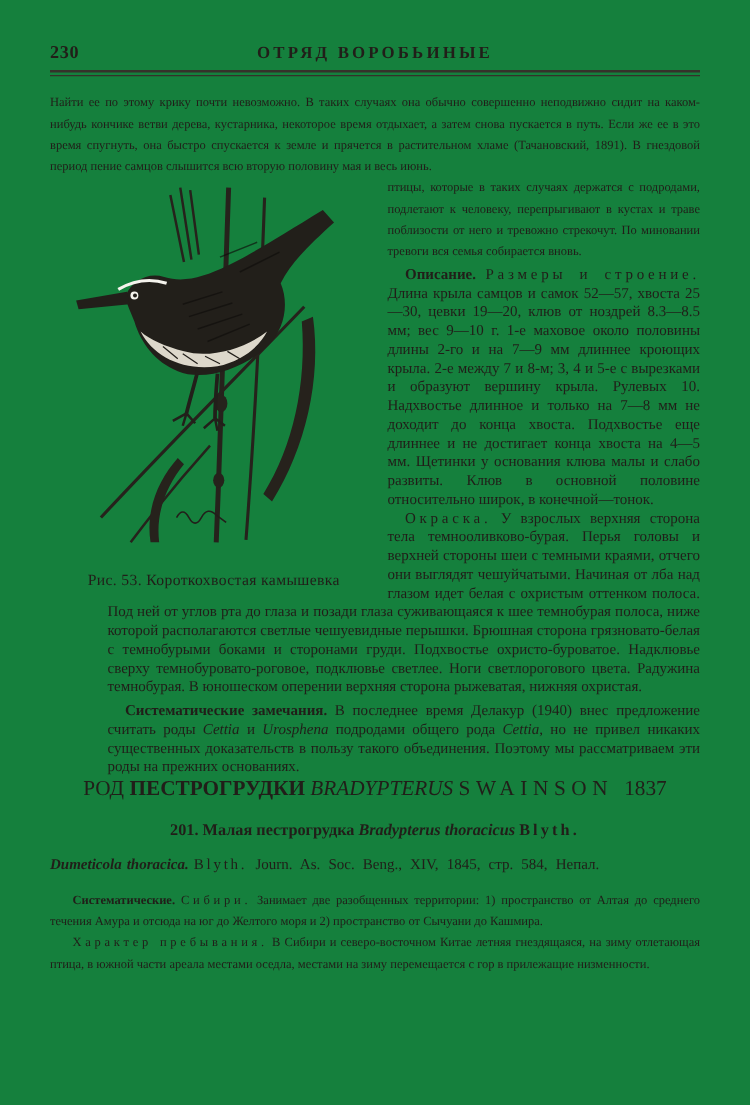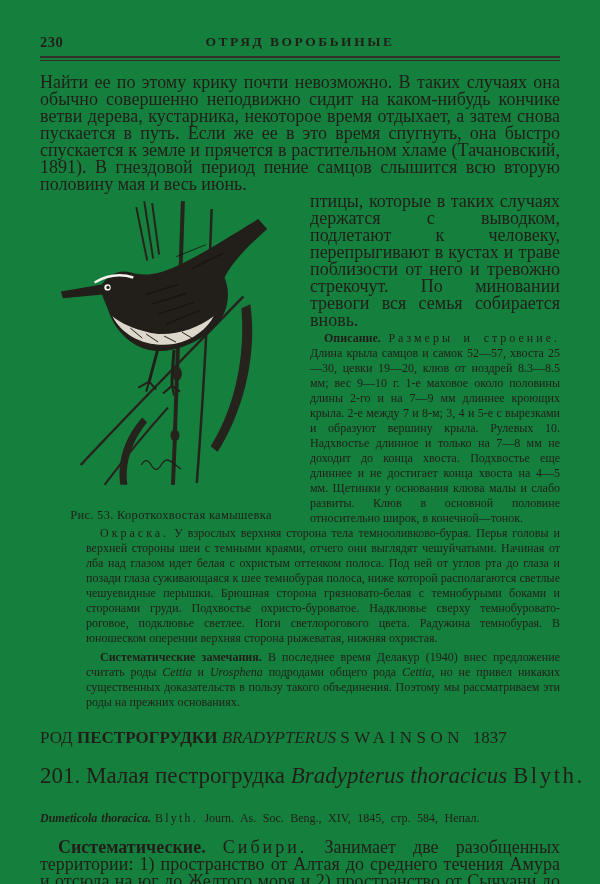--- a/index.html
+++ b/index.html
@@ -13,43 +13,43 @@
     font-family:"Liberation Serif", serif;
     overflow:hidden;
   }
   
   .header{position:relative;height:18px;}
   .pagenum{position:absolute;left:0;top:0;font-weight:bold;font-size:14.5px;letter-spacing:.5px;}
   .htitle{text-align:center;font-weight:bold;font-size:13.5px;letter-spacing:2.5px;}
   .rule{margin-top:4px;height:2px;border-top:2.5px solid #35312a;border-bottom:1px solid #35312a;}
   
   p{margin:0;}
-  .bt{font-size:18px;line-height:17px;text-align:justify;}
+  .bt{font-size:10px;line-height:17px;text-align:justify;}
   .pt{font-size:12px;line-height:15px;text-align:justify;}
   .ind{text-indent:18px;}
   .ind-s{text-indent:14px;margin-left:46px;}
   .b{font-weight:bold;}
   .it{font-style:italic;}
   .sp{letter-spacing:3px;}
   .mt1{margin-top:13px;}
   .mt2{margin-top:2px;}
   .mt3{margin-top:4px;}
   
   .fig{float:left;width:262px;margin:6px 8px 0 0;}
   .birdsvg{display:block;margin:0 auto;width:248px;height:288px;}
   .figcap{margin-top:21px;font-size:12.5px;text-align:center;letter-spacing:.3px;line-height:15px;}
   
-  .genus{clear:both;text-align:left;font-size:17px;margin-top:18px;white-space:nowrap;}
+  .genus{clear:both;text-align:center;font-size:17px;white-space:nowrap;}
   .genus .lat{font-style:italic;}
   .genus .auth{letter-spacing:4.5px;}
   .typeline{text-align:center;font-size:12.5px;margin-top:8px;}
-  .spec{text-align:center;font-size:23px;font-weight:normal;margin-top:15px;white-space:nowrap;}
+  .spec{text-align:center;font-size:13px;font-weight:bold;margin-top:15px;white-space:nowrap;}
   .spec .lat{font-style:italic;}
   .spec .auth{letter-spacing:2.5px;}
-  .syn{font-size:12px;margin-top:22px;word-spacing:3.5px;line-height:15px;}
+  .syn{font-size:12px;margin-top:12px;word-spacing:3.5px;line-height:15px;}
   .syn .lat{font-style:italic;font-weight:bold;word-spacing:1px;}
   .syn .auth{letter-spacing:2.2px;word-spacing:1px;}
 </style>
 </head>
 <body>
 
 <div class="page">
 
   <div class="header">
     <span class="pagenum">230</span>
@@ -96,21 +96,21 @@
       <g stroke="#221f1a" fill="none">
         <path d="M112,150 C109,162 106,172 103,184" stroke-width="3"></path>
         <path d="M128,152 C127,165 126,176 126,188" stroke-width="3"></path>
         <path d="M103,184 L92,190 M103,184 L100,194 M103,184 L110,192 M126,188 L117,196 M126,188 L128,198 M126,188 L134,194" stroke-width="2"></path>
       </g>
       <path d="M95,268 q5,-9 10,0 t10,0 t12,-2 l8,6" stroke="#221f1a" stroke-width="1.3" fill="none"></path>
     </svg>
     <div class="figcap">Рис. 53. Короткохвостая камышевка</div>
   </div>
 
-  <p class="bt">птицы, которые в таких случаях держатся с выводком, подлетают к человеку, перепрыгивают в кустах и траве поблизости от него и тревожно стрекочут. По миновании тревоги вся семья собирается вновь.</p>
+  <p class="bt">птицы, которые в таких случаях держатся с подродами, подлетают к человеку, перепрыгивают в кустах и траве поблизости от него и тревожно стрекочут. По миновании тревоги вся семья собирается вновь.</p>
 
   <p class="pt ind-s mt2"><span class="b">Описание. </span><span class="sp">Размеры и строение.</span><span> Длина крыла самцов и самок 52—57, хвоста 25—30, цевки 19—20, клюв от ноздрей 8.3—8.5 мм; вес 9—10 г. 1-е маховое около половины длины 2-го и на 7—9 мм длиннее кроющих крыла. 2-е между 7 и 8-м; 3, 4 и 5-е с вырезками и образуют вершину крыла. Рулевых 10. Надхвостье длинное и только на 7—8 мм не доходит до конца хвоста. Подхвостье еще длиннее и не достигает конца хвоста на 4—5 мм. Щетинки у основания клюва малы и слабо развиты. Клюв в основной половине относительно широк, в конечной—тонок.</span></p>
 
   <p class="pt ind-s"><span class="sp">Окраска.</span><span> У взрослых верхняя сторона тела темнооливково-бурая. Перья головы и верхней стороны шеи с темными краями, отчего они выглядят чешуйчатыми. Начиная от лба над глазом идет белая с охристым оттенком полоса. Под ней от углов рта до глаза и позади глаза суживающаяся к шее темнобурая полоса, ниже которой располагаются светлые чешуевидные перышки. Брюшная сторона грязновато-белая с темнобурыми боками и сторонами груди. Подхвостье охристо-буроватое. Надклювье сверху темнобуровато-роговое, подклювье светлее. Ноги светлорогового цвета. Радужина темнобурая. В юношеском оперении верхняя сторона рыжеватая, нижняя охристая.</span></p>
 
   <p class="pt ind-s mt3"><span class="b">Систематические замечания.</span><span> В последнее время Делакур (1940) внес предложение считать роды </span><span class="it">Cettia</span><span> и </span><span class="it">Urosphena</span><span> подродами общего рода </span><span class="it">Cettia</span><span>, но не привел никаких существенных доказательств в пользу такого объединения. Поэтому мы рассматриваем эти роды на прежних основаниях.</span></p>
 
   <div class="genus"><span>РОД </span><span class="b">ПЕСТРОГРУДКИ </span><span class="lat">BRADYPTERUS </span><span class="auth">SWAINSON </span><span>1837</span></div>
 
 

